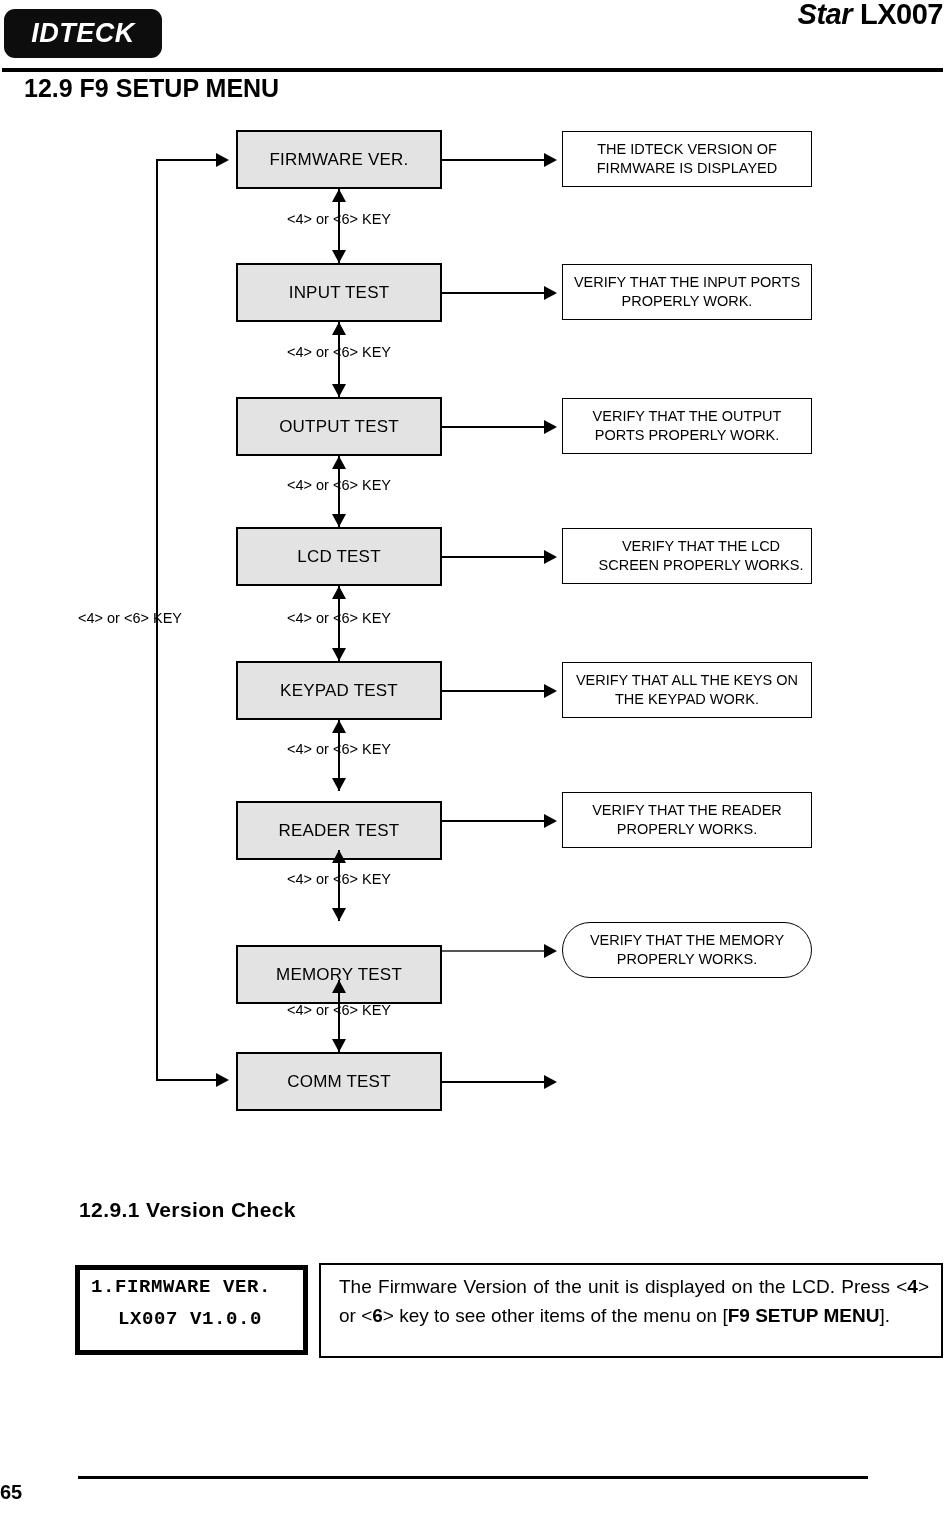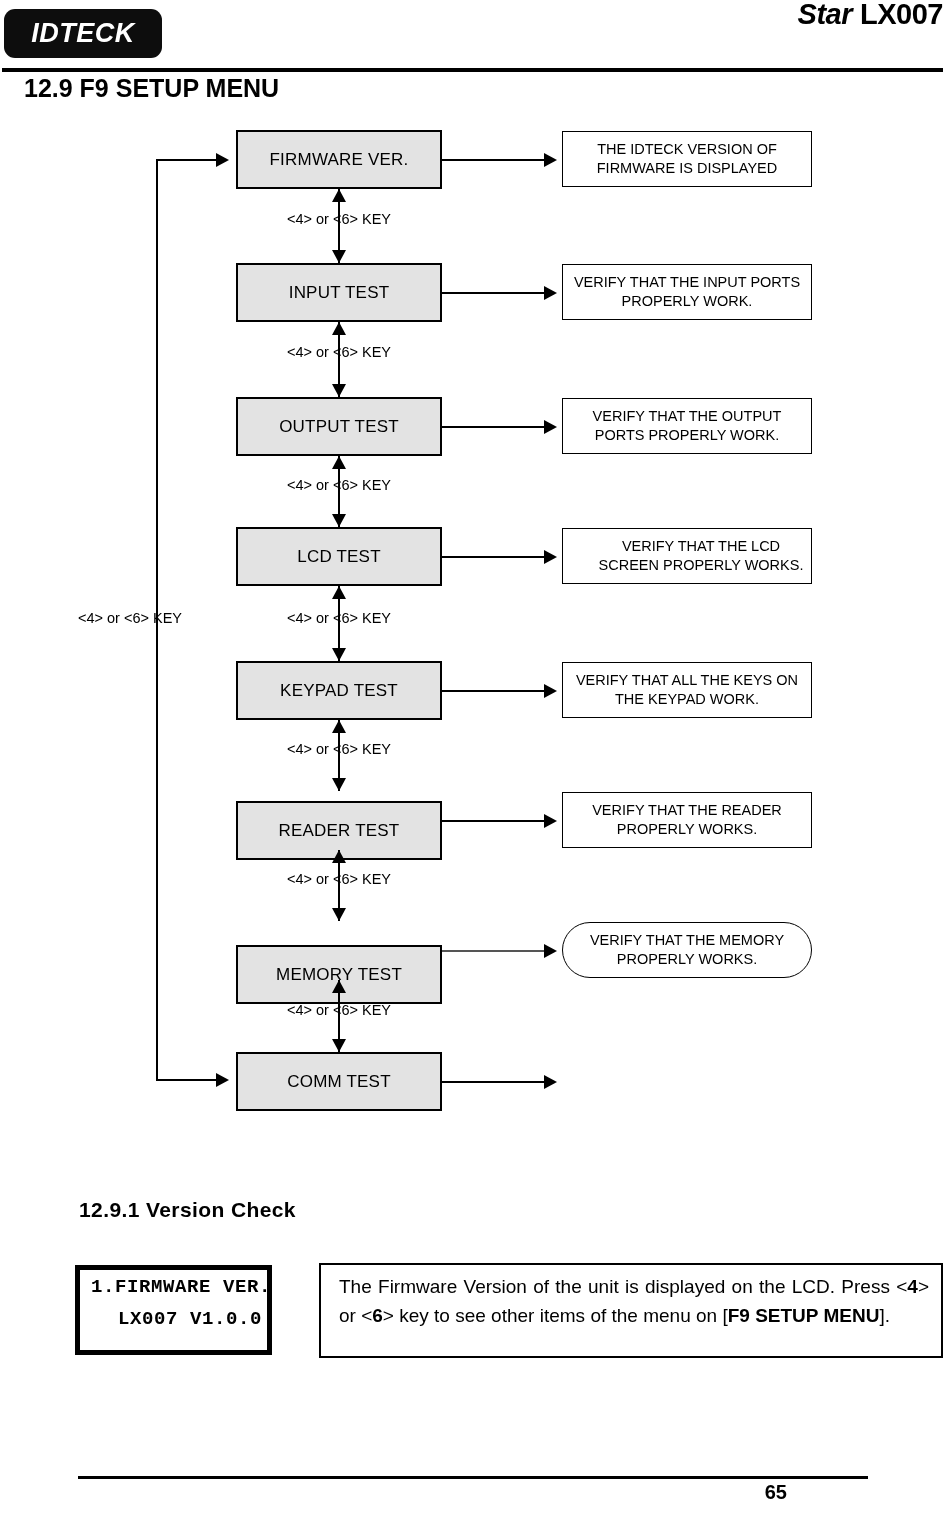--- a/index.html
+++ b/index.html
@@ -179,21 +179,21 @@
     width: 0; height: 0;
     border-left: 7px solid transparent;
     border-right: 7px solid transparent;
     border-bottom: 13px solid #000000;
   }
 
   
   #lcd-panel {
     position: absolute;
     left: 75px; top: 1265px;
-    width: 197px; height: 90px;
+    width: 233px; height: 90px;
     box-sizing: border-box;
     background: #ffffff;
     border: 5px solid #000000;
   }
   #lcd-line-1 {
     position: absolute;
     left: 11px; top: 6px;
     font-family: "Liberation Mono", monospace;
     font-size: 19px;
     font-weight: bold;
@@ -231,21 +231,21 @@
   #footer-rule {
     position: absolute;
     left: 78px; top: 1476px;
     width: 790px; height: 2.5px;
     background: #000000;
   }
   #page-number {
     position: absolute;
     left: 0; top: 1481px;
     width: 787px;
-    text-align: right;
+    text-align: left;
     font-size: 20px;
     font-weight: bold;
   }
 </style>
 </head>
 <body>
 
 <div id="page-header">
   <div id="logo-badge">
     <div id="logo-badge-text">IDTECK</div>

